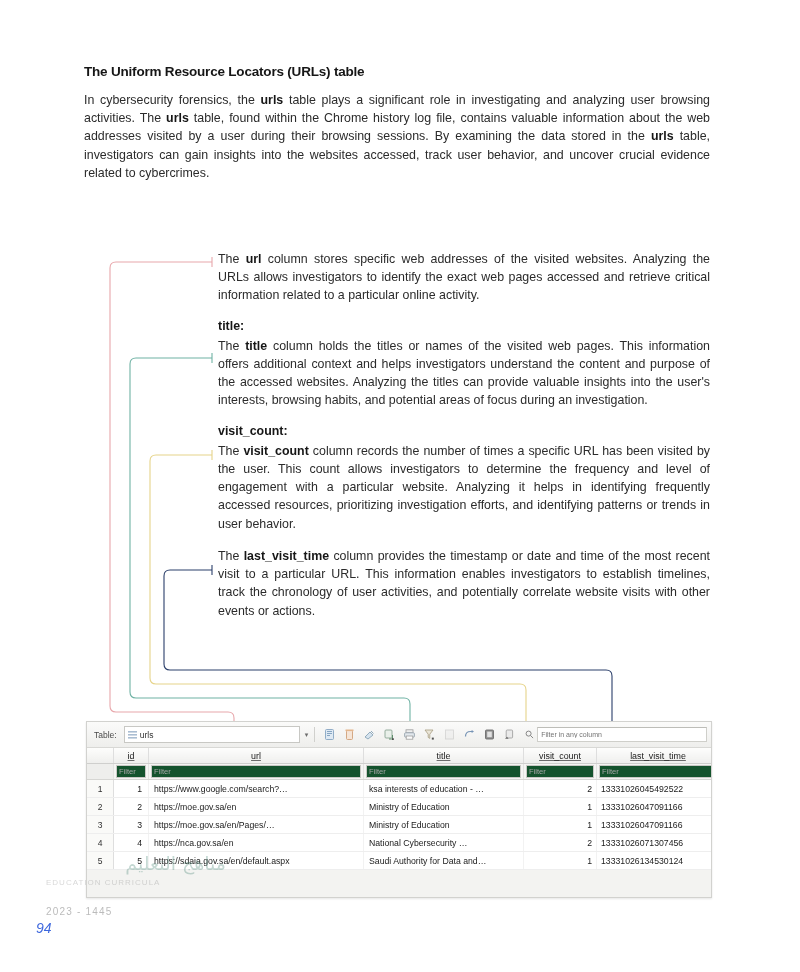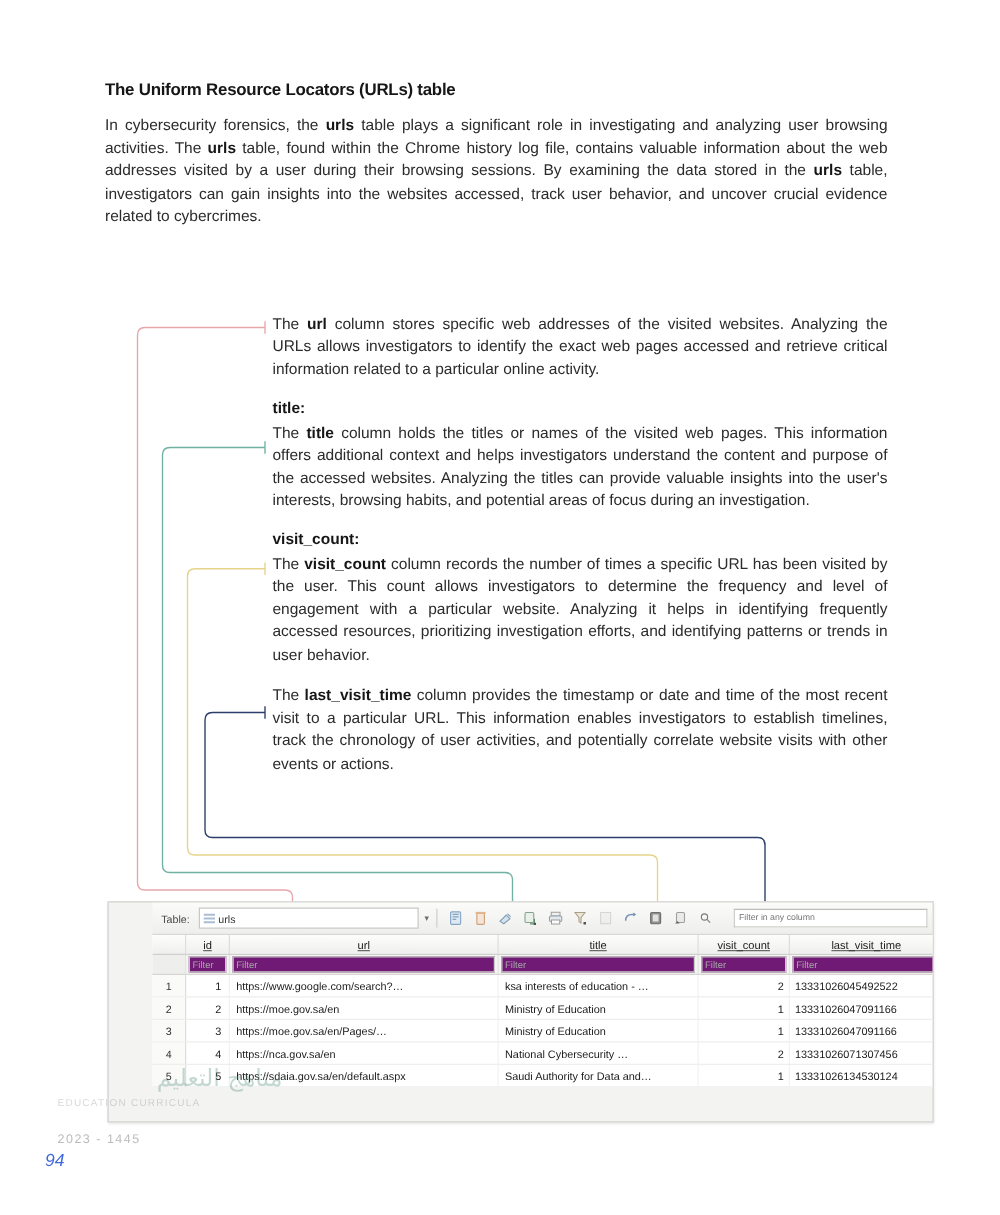--- a/index.html
+++ b/index.html
@@ -41,21 +41,20 @@
   .connectors{position:absolute;left:0;top:0;width:800px;height:972px;pointer-events:none;}
 
   
   .dbshot{
     position:absolute;left:86px;top:721px;width:624px;height:175px;
     background:#f3f3f1;
     border:1px solid #d2d2cf;
     box-shadow:0 1px 2px rgba(0,0,0,.10);
     overflow:hidden;
     font-family:"Liberation Sans","DejaVu Sans",sans-serif;
-    padding-left:35px;
   }
   .db-toolbar{
     height:25px;display:flex;align-items:center;
     background:linear-gradient(#fbfbfa,#eeeeec);
     border-bottom:1px solid #d8d8d5;
     padding:0 4px;gap:3px;
   }
   .tb-label{font-size:8.5px;color:#4a4a4a;margin-left:3px;}
   .tb-combo{
     display:flex;align-items:center;gap:3px;
@@ -72,21 +71,21 @@
   }
   .tb-combo .tname{font-size:8.5px;color:#333;}
   .tb-caret{font-size:7px;color:#6d6d6d;margin-left:2px;}
   .tb-sep{width:1px;height:15px;background:#d0d0cd;margin:0 3px;}
   .tb-btn{
     width:17px;height:17px;display:flex;align-items:center;justify-content:center;
     opacity:.82;
   }
   .tb-btn svg{display:block;}
   .tb-search{
-    display:flex;align-items:center;gap:18px;margin-left:4px;
+    display:flex;align-items:center;gap:3px;margin-left:4px;
     flex:1;
   }
   .tb-search input{
     flex:1;height:13px;border:1px solid #cfcfca;border-top-color:#bdbdb8;
     background:#ffffff;font-size:7px;color:#b9b9b9;padding:0 3px;
     font-family:inherit;min-width:0;
   }
 
   .db-grid{background:#ffffff;}
   table.dbtable{
@@ -105,21 +104,21 @@
   table.dbtable th.titlecol{width:155px;}
   table.dbtable th.vccol{width:68px;}
   table.dbtable th.lvtcol{width:118px;}
   table.dbtable th.rowhdr{width:22px;background:linear-gradient(#fdfdfc,#efefed);}
 
   tr.filterrow td{
     background:#f5f5f3;padding:1px 2px;border-right:1px solid #e3e3e1;
     border-bottom:1px solid #d6d6d3;height:13px;
   }
   tr.filterrow td .fbox{
-    background:#701a75;border:1px solid #c9c9c5;height:11px;
+    background:#14532d;border:1px solid #c9c9c5;height:11px;
     font-size:7.6px;color:#a8a8a8;padding:0 2px;line-height:11px;
     overflow:hidden;white-space:nowrap;
   }
   tr.filterrow td.rowhdr{background:#eeeeec;}
 
   tbody.data tr td{
     border-bottom:1px solid #eeeeee;border-right:1px solid #f2f2f2;
     height:17px;padding:0 4px;white-space:nowrap;overflow:hidden;
     text-overflow:ellipsis;color:#1b1b1b;
   }

